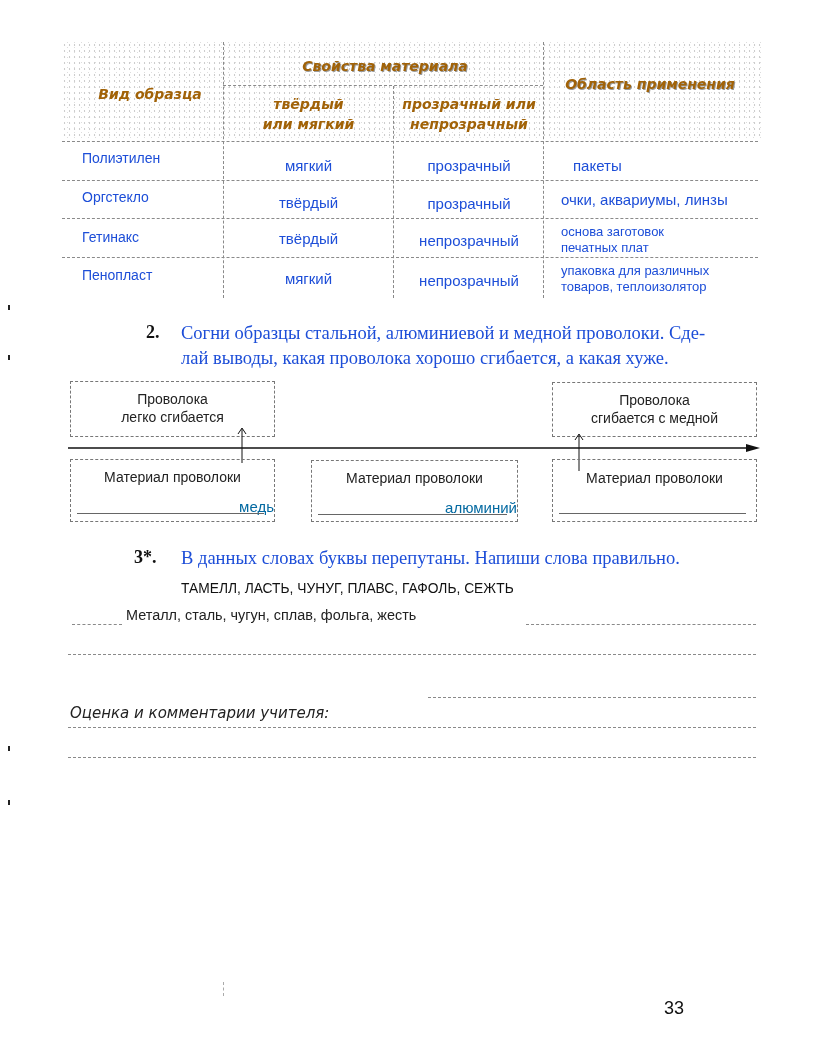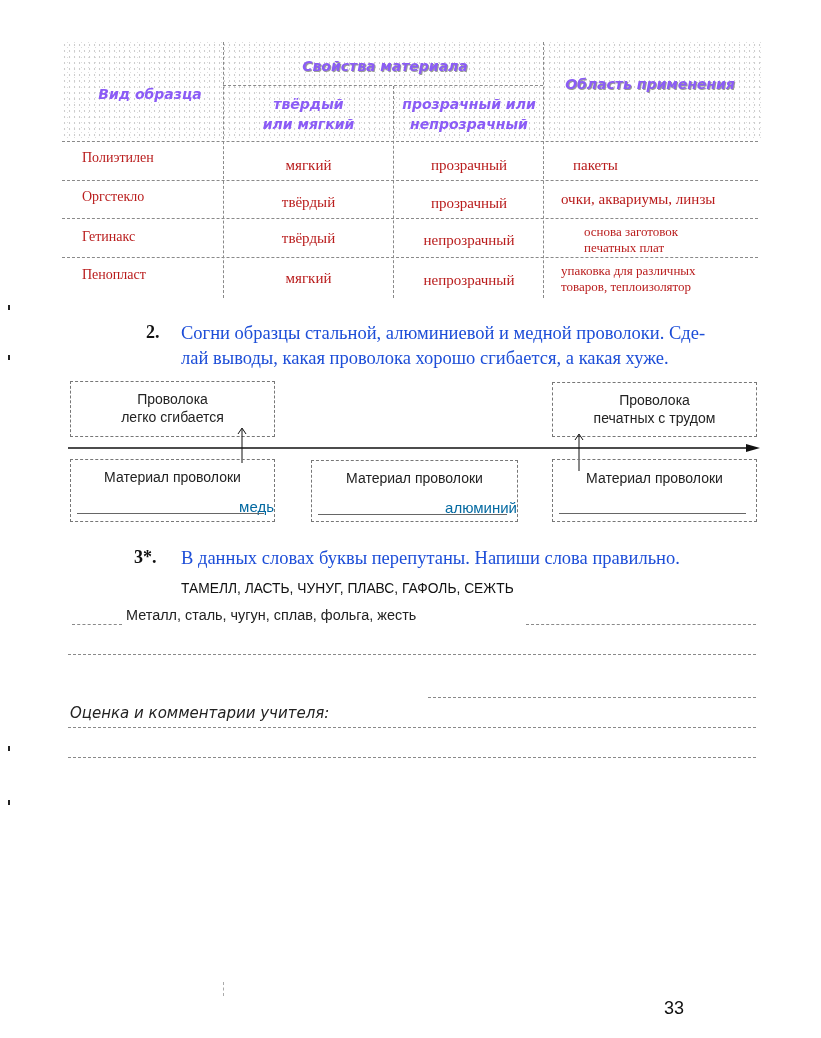--- a/index.html
+++ b/index.html
@@ -8,23 +8,23 @@
   .dash-h { position: absolute; height: 0; border-top: 1px dashed #8a8a8a; }
   .dash-v { position: absolute; width: 0; border-left: 1px dashed #8a8a8a; }
 
   
   .grain { position: absolute; left: 62px; top: 42px; width: 700px; height: 98px;
     background-image:
       radial-gradient(#c8c8c8 0.6px, transparent 1.1px),
       radial-gradient(#dadada 0.5px, transparent 1px);
     background-size: 5px 6px, 7px 5px; background-position: 0 0, 2px 3px; opacity: 0.9; }
 
-  .hdr { position: absolute; font-family: "DejaVu Sans", sans-serif; font-style: italic; font-weight: bold; font-size: 14px; color: #8b5cf6; text-align: center; line-height: 20px; }
+  .hdr { position: absolute; font-family: "DejaVu Sans", sans-serif; font-style: italic; font-weight: bold; font-size: 14px; color: #a16207; text-align: center; line-height: 20px; }
   .hdr-shadow { text-shadow: 1px 1px 0 #9a9a9a; }
-  .cell { position: absolute; font-family: Liberation Serif, serif; font-size: 15px; color: #b91c1c; }
+  .cell { position: absolute; font-family: Liberation Sans, sans-serif; font-size: 15px; color: #1d4ed8; }
   .cell-sm { font-size: 13px; line-height: 16px; }
   .cell-c { text-align: center; }
 
   .task-num { position: absolute; font-family: "Liberation Serif", serif; font-weight: bold; font-size: 18px; }
   .task-text { position: absolute; font-family: "Liberation Serif", serif; font-size: 18.5px; line-height: 25px; color: #1d4ed8; }
 
   .box { position: absolute; border: 1px dashed #777; box-sizing: border-box; }
   .box-label { position: absolute; left: 0; right: 0; text-align: center; font-size: 14px; line-height: 18px; color: #222; }
   .box-answer { position: absolute; left: 0; right: 0; text-align: right; font-size: 15px; color: #0369a1; }
   .box-line { position: absolute; height: 0; border-top: 1px solid #666; }
@@ -76,21 +76,21 @@
     <div class="cell" style="left:82px; top:189px; font-size:14px;text-align:center;">Оргстекло</div>
     <div class="cell cell-c" style="left:226px; top:194px; width:165px;">твёрдый</div>
     <div class="cell cell-c" style="left:396px; top:195px; width:146px;">прозрачный</div>
     <div class="cell" style="left:561px; top:191px;">очки, аквариумы, линзы</div>
   </div>
 
   <div>
     <div class="cell" style="left:82px; top:229px; font-size:14px;">Гетинакс</div>
     <div class="cell cell-c" style="left:226px; top:230px; width:165px;">твёрдый</div>
     <div class="cell cell-c" style="left:396px; top:232px; width:146px;">непрозрачный</div>
-    <div class="cell cell-sm" style="left:584px; top:224px;">
+    <div class="cell cell-sm" style="left:561px; top:224px;">
       <div>основа заготовок</div>
       <div>печатных плат</div>
     </div>
   </div>
 
   <div>
     <div class="cell" style="left:82px; top:267px; font-size:14px;text-align:center;">Пенопласт</div>
     <div class="cell cell-c" style="left:226px; top:270px; width:165px;">мягкий</div>
     <div class="cell cell-c" style="left:396px; top:272px; width:146px;">непрозрачный</div>
     <div class="cell cell-sm" style="left:561px; top:263px;">
@@ -112,21 +112,21 @@
     <div class="box" style="left:70px; top:381px; width:205px; height:56px;">
       <div class="box-label" style="top:8px;">
         <div>Проволока</div>
         <div>легко сгибается</div>
       </div>
     </div>
 
     <div class="box" style="left:552px; top:382px; width:205px; height:55px;">
       <div class="box-label" style="top:8px;">
         <div>Проволока</div>
-        <div>печатных с трудом</div>
+        <div>сгибается с медной</div>
       </div>
     </div>
 
     <svg class="abs" style="left:60px; top:440px;" width="705" height="20">
       <line x1="8" y1="8" x2="690" y2="8" stroke="#111" stroke-width="1.5"></line>
       <polygon points="686,4 700,8 686,12" fill="#111"></polygon>
     </svg>
 
     <svg class="abs" style="left:236px; top:426px;" width="12" height="38">
       <line x1="6" y1="3" x2="6" y2="37" stroke="#111" stroke-width="1"></line>

